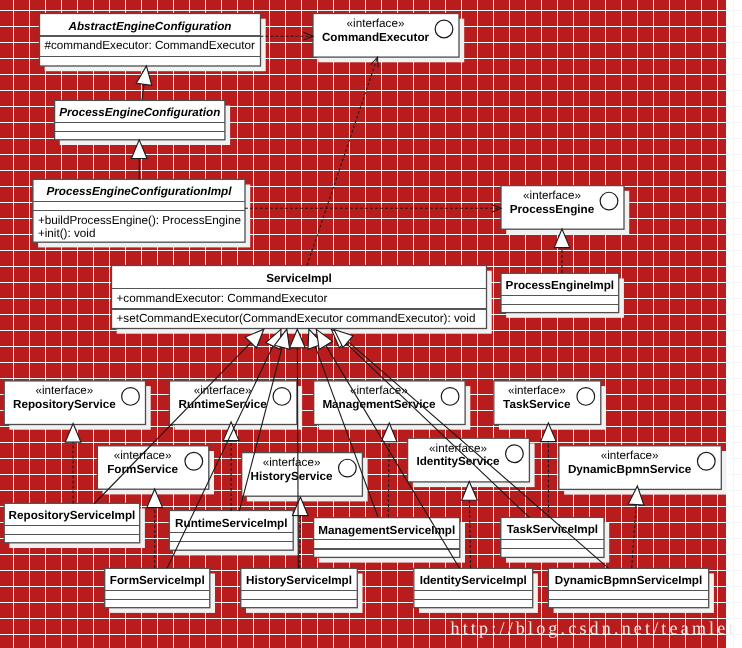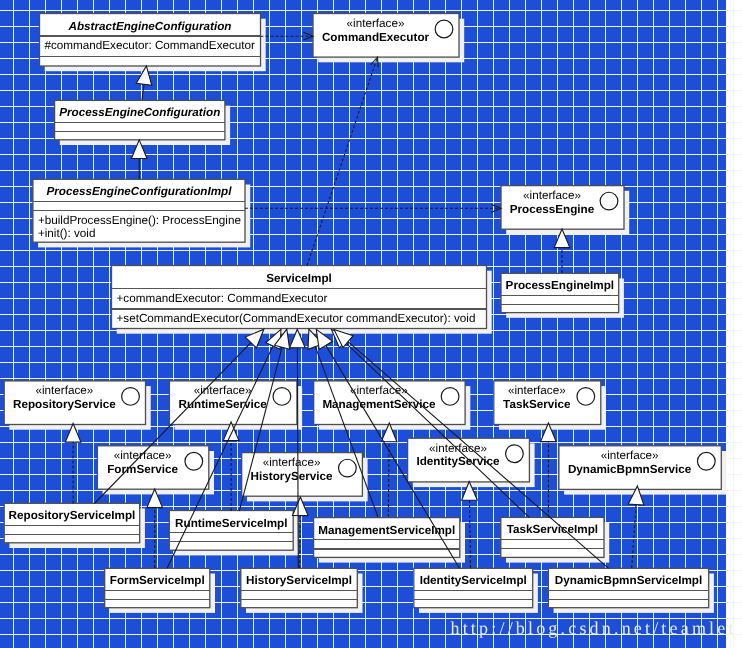--- a/index.html
+++ b/index.html
@@ -1,21 +1,21 @@
 <!DOCTYPE html>
 <html><head>
 <meta charset="utf-8">
 <title>UML Class Diagram</title>
 <style>
   html,body{margin:0;padding:0;background:#ffffff;}
   body{width:742px;height:648px;overflow:hidden;
        font-family:"Liberation Sans", sans-serif;
        -webkit-font-smoothing:antialiased;
        text-rendering:geometricPrecision;}
-  #canvas{position:relative;width:726px;height:648px;background:#1d4ed8;}
+  #canvas{position:relative;width:726px;height:648px;background:#b91c1c;}
   svg{display:block;position:absolute;left:0;top:0;transform:translateZ(0);}
   .gridline{stroke:#f5f5f5;stroke-width:1;shape-rendering:crispEdges;}
   .boxshadow{fill:#f1f1f1;}
   .box{fill:#ffffff;stroke:#4d4d4d;stroke-width:1.3;}
   .divider{stroke:#555555;stroke-width:1.2;shape-rendering:crispEdges;}
   .cls-title{font-size:11.7px;font-weight:bold;fill:#000;}
   .cls-title.abstract{font-style:italic;}
   .cls-stereo{font-size:11.7px;fill:#000;}
   .cls-member{font-size:11.7px;fill:#000;}
   .lollipop{fill:#ffffff;stroke:#1a1a1a;stroke-width:1.2;}

